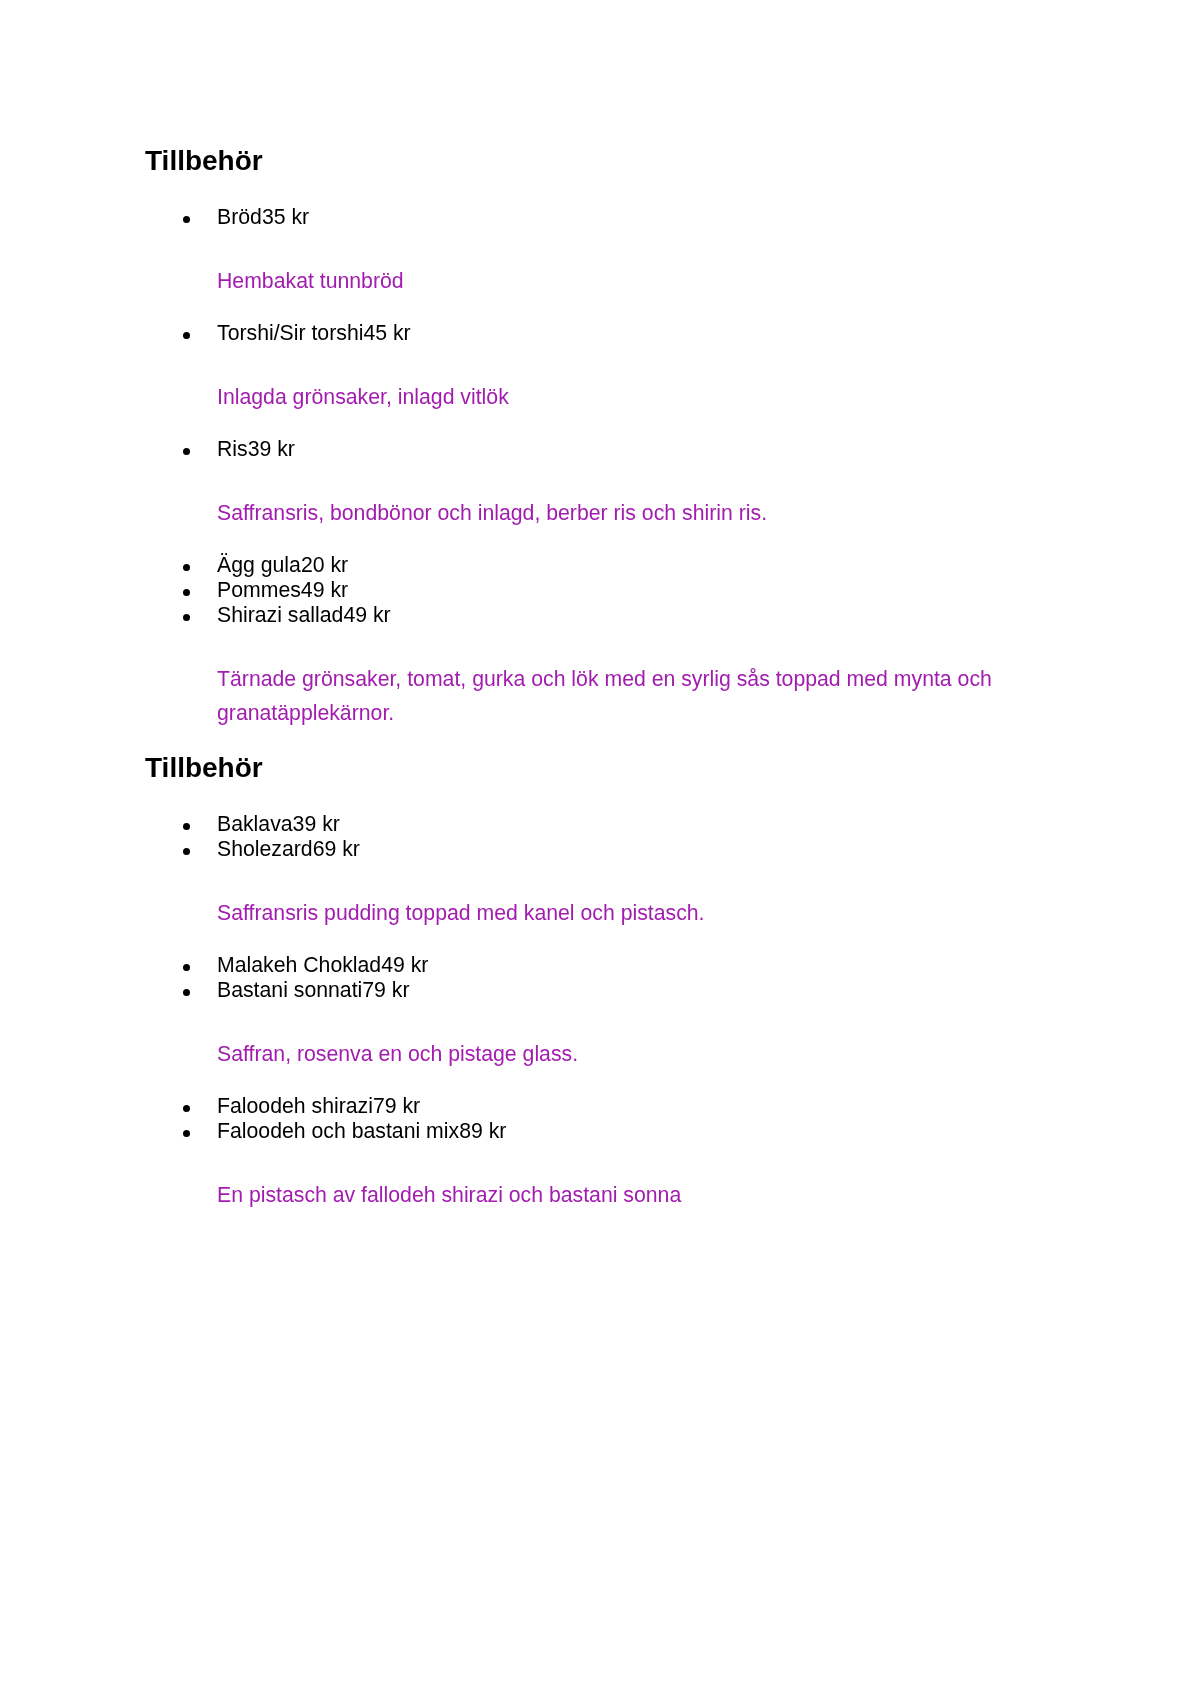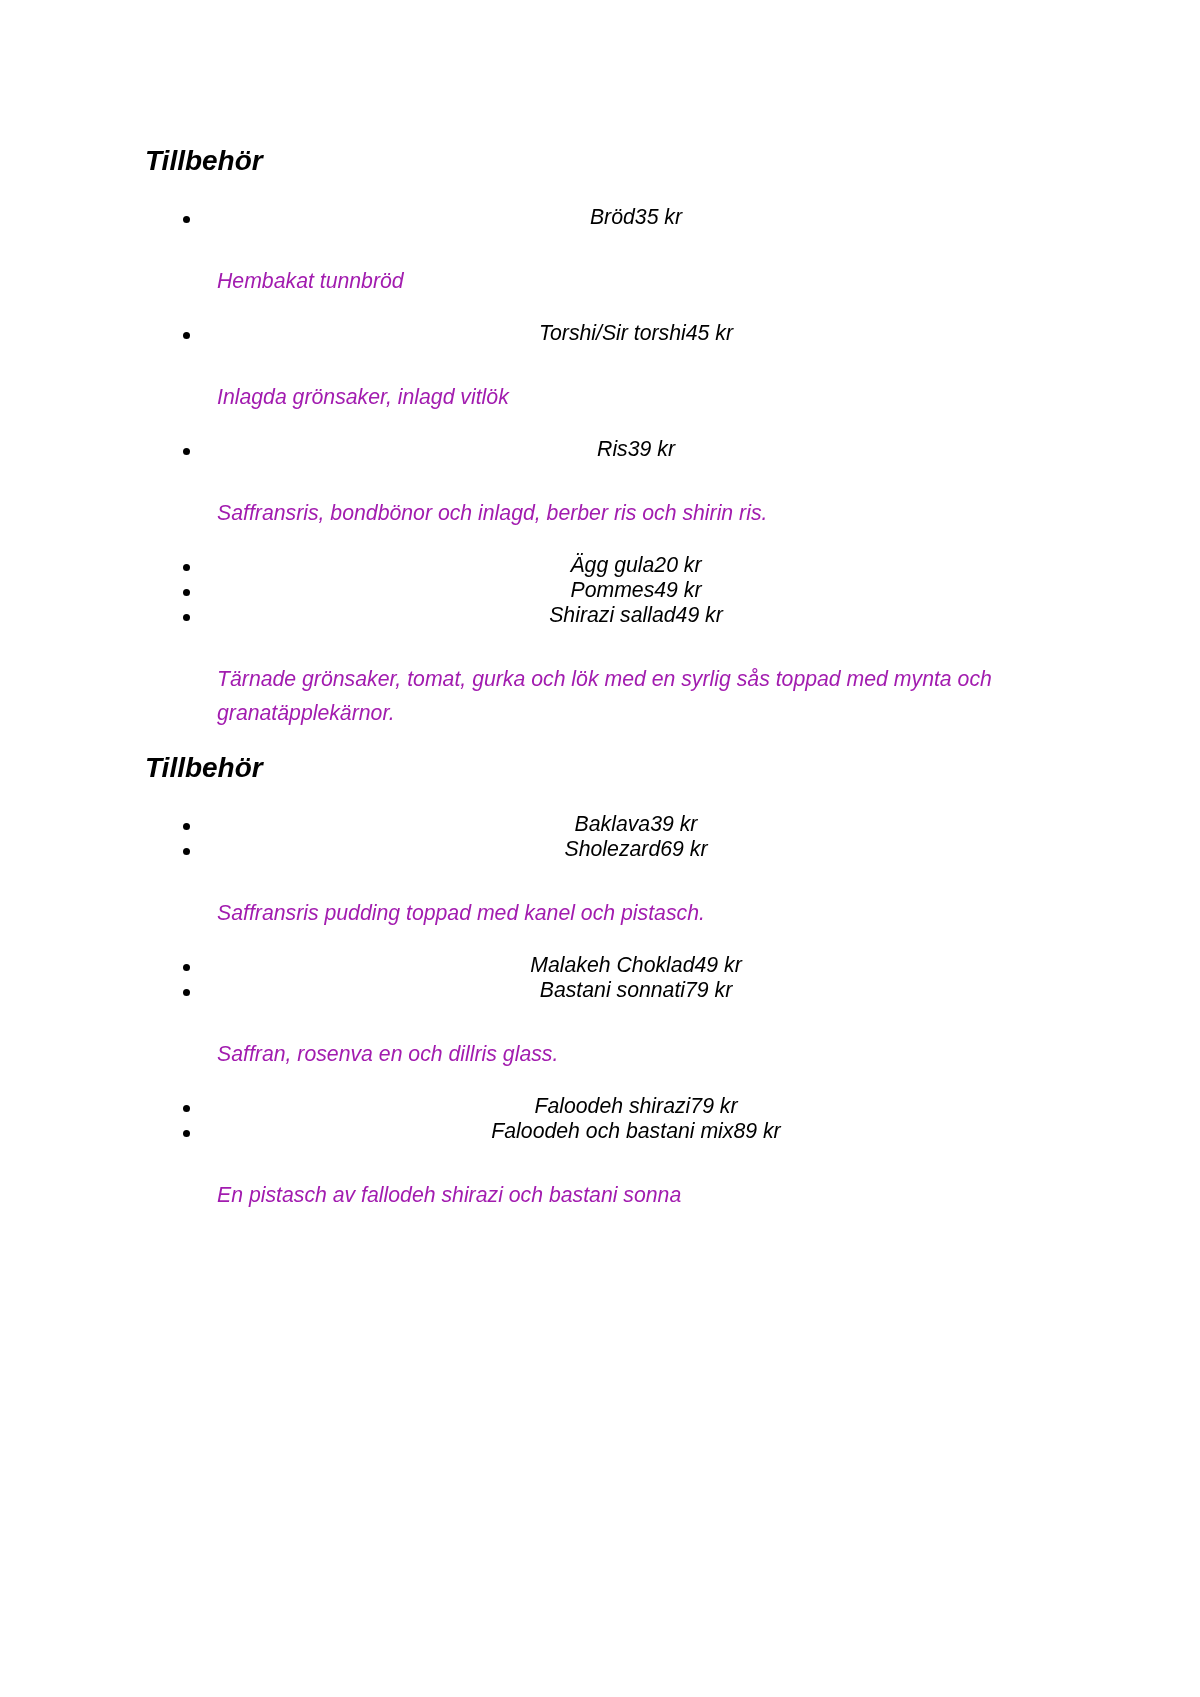--- a/index.html
+++ b/index.html
@@ -14,21 +14,20 @@
     overflow: hidden;
     font-family: "Liberation Sans", sans-serif;
     -webkit-font-smoothing: antialiased;
   }
   .page {
     position: relative;
     width: 1200px;
     height: 1697px;
     background: #ffffff;
     overflow: hidden;
-    font-style: italic;
   }
   .doc-body {
     position: absolute;
     left: 145px;
     top: 146.8px;
     width: 910px;
     transform: translateZ(0);
   }
   h2.section-title {
     font-family: "Liberation Sans", sans-serif;
@@ -46,21 +45,20 @@
     list-style: none;
   }
   ul.item-list > li.item {
     position: relative;
     font-family: "Liberation Sans", sans-serif;
     font-size: 21.25px;
     line-height: 25px;
     color: #000000;
     padding-left: 72px;
     margin: 0;
-    text-align: center;
   }
   span.bullet {
     position: absolute;
     left: 37.6px;
     top: 10.6px;
     width: 7px;
     height: 7px;
     border-radius: 50%;
     background: #000000;
   }
@@ -138,21 +136,21 @@
     <ul class="item-list">
       <li class="item">
         <span class="bullet"></span>
         <span class="item-label">Malakeh Choklad49 kr</span>
       </li>
       <li class="item">
         <span class="bullet"></span>
         <span class="item-label">Bastani sonnati79 kr</span>
       </li>
     </ul>
-    <p class="desc">Saffran, rosenva en och dillris glass.</p>
+    <p class="desc">Saffran, rosenva en och pistage glass.</p>
 
     <ul class="item-list">
       <li class="item">
         <span class="bullet"></span>
         <span class="item-label">Faloodeh shirazi79 kr</span>
       </li>
     </ul>
 
     <ul class="item-list">
       <li class="item">

